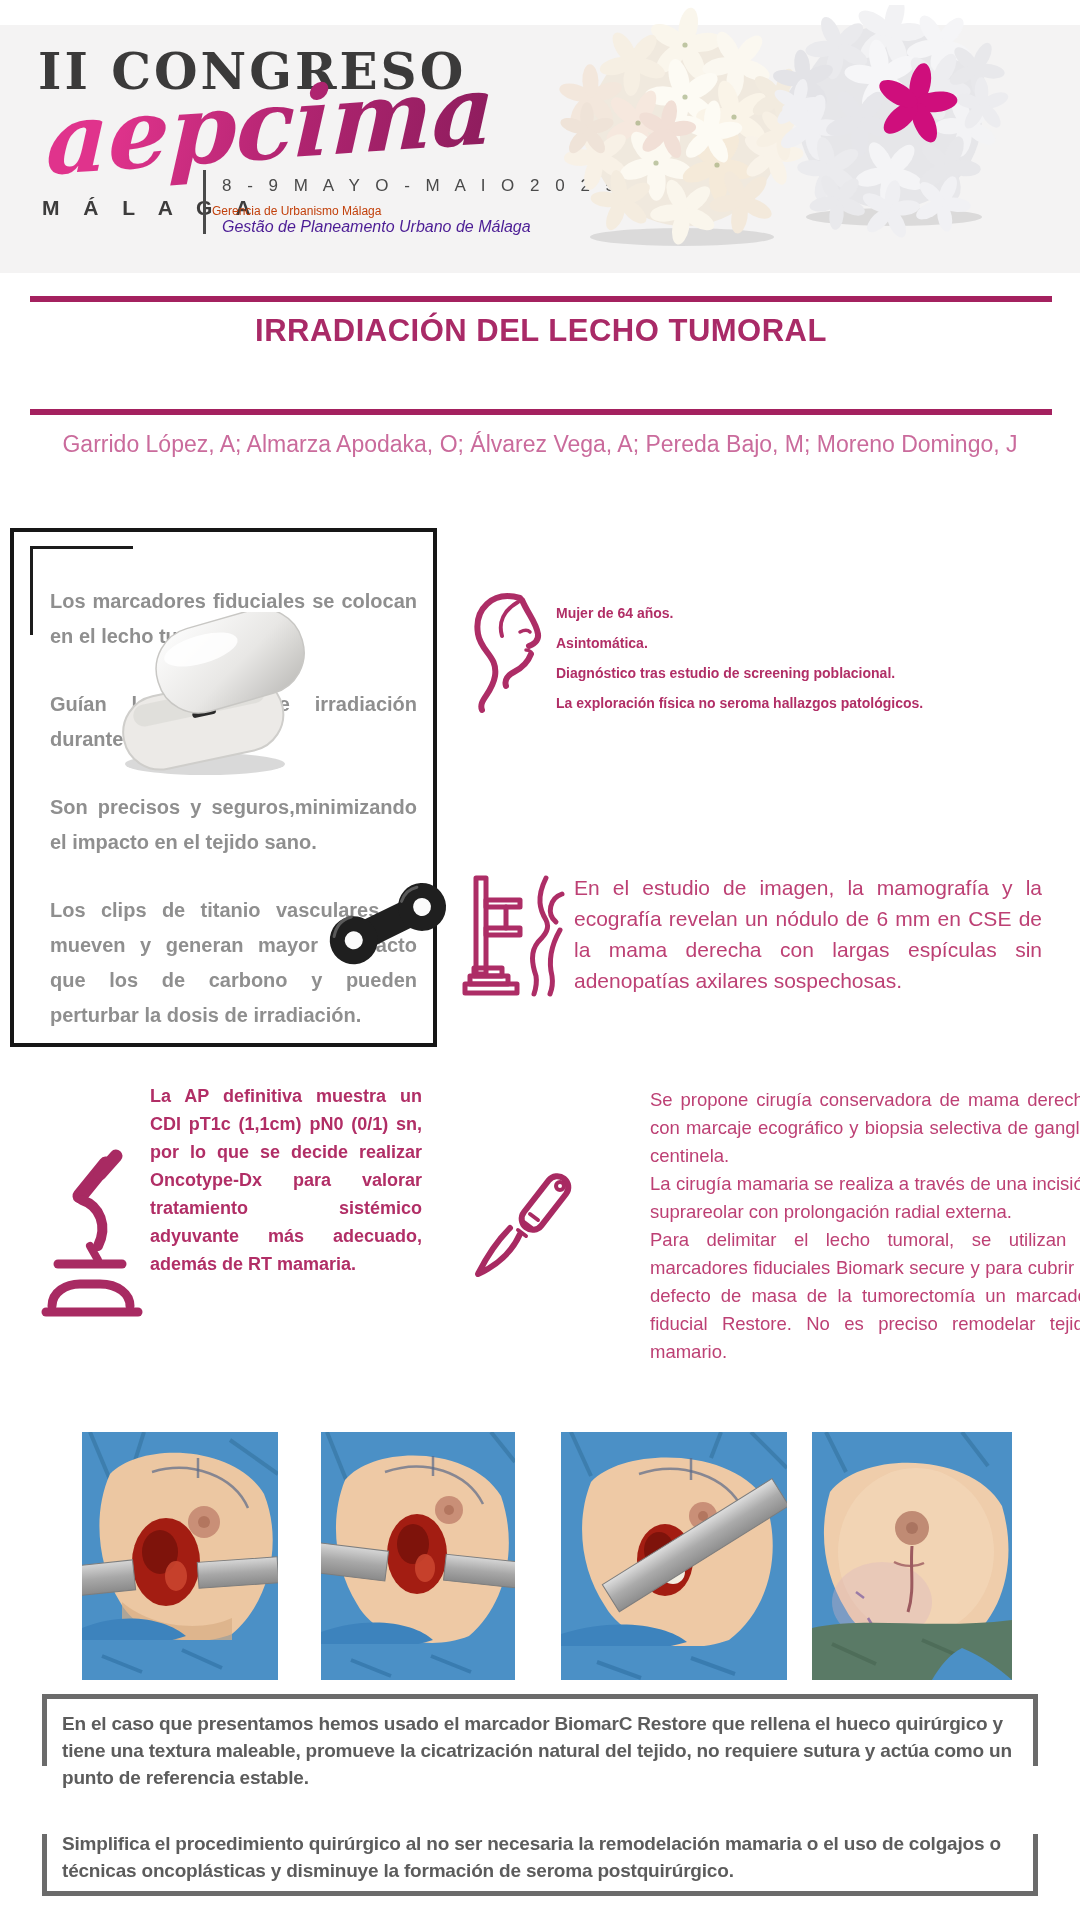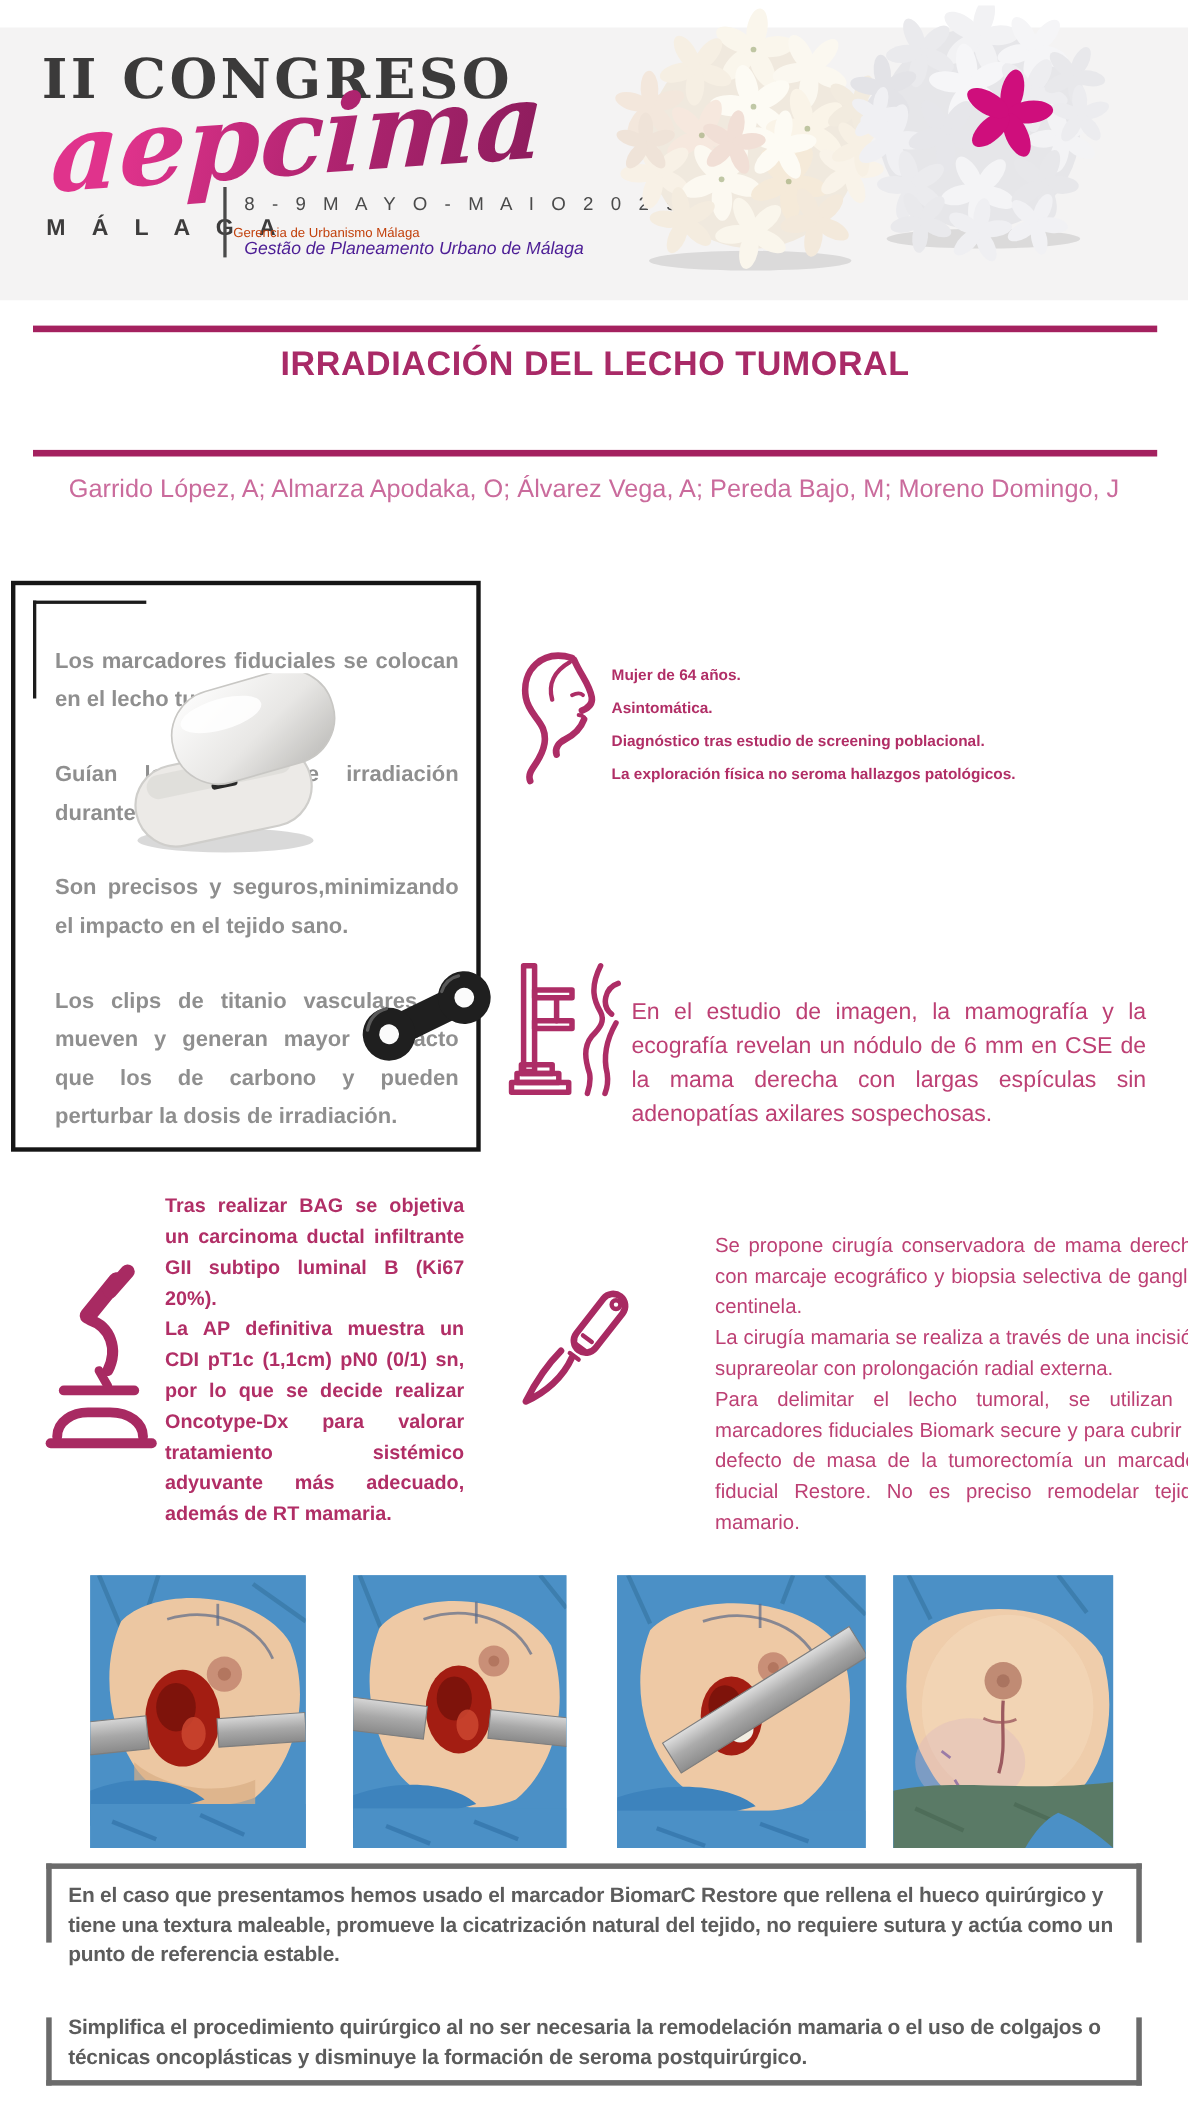--- a/index.html
+++ b/index.html
@@ -38,21 +38,21 @@
                   border-left:3px solid #1c1c1c;}
   .intro-text{left:0;top:0;width:100%;height:100%;box-sizing:border-box;
               padding:52px 16px 0 36px;}
   .intro-text p{margin:0 0 33px 0;font-size:20px;font-weight:700;color:#8f8f8f;
                 line-height:35px;text-align:justify;}
 
   
   .pink-bold{color:#b12e66;font-weight:700;font-size:14px;line-height:30px;
              text-align:justify;}
   .pink-reg{color:#bd4074;font-weight:400;font-size:21px;line-height:31px;
-            text-align:justify;margin-top:32px;}
+            text-align:justify;}
   .path-text{left:150px;top:1082px;width:272px;font-size:18px;line-height:28px;}
   .surg-text{left:650px;top:1086px;width:444px;font-size:18.5px;line-height:28px;}
   .patient-text{left:556px;top:598px;width:484px;}
   .imaging-text{left:574px;top:872px;width:468px;}
 
   
   .photo{top:1432px;height:248px;overflow:hidden;background:#4b90c6;}
   .photo svg{display:block;width:100%;height:100%;}
 
   
@@ -226,21 +226,20 @@
   <svg class="abs" style="left:38px;top:1148px;width:108px;height:176px;" viewBox="0 0 108 176" fill="none" stroke="#a82a62" stroke-linecap="round">
     <path d="M68 16 L42 48" stroke-width="15"></path>
     <path d="M78 8 L62 26" stroke-width="13"></path>
     <path d="M44 52 C62 58 70 78 60 98" stroke-width="10"></path>
     <path d="M52 98 L60 112" stroke-width="8"></path>
     <path d="M20 116 H84" stroke-width="9"></path>
     <path d="M14 158 C14 144 28 136 42 136 H62 C80 136 92 146 92 158" stroke-width="9"></path>
     <path d="M8 164 H100" stroke-width="9"></path>
   </svg>
   <div class="abs pink-bold path-text">
-    <div>Tras realizar BAG se objetiva un carcinoma ductal infiltrante GII subtipo luminal B (Ki67 20%).</div>
     <div>La AP definitiva muestra un CDI pT1c (1,1cm) pN0 (0/1) sn, por lo que se decide realizar Oncotype-Dx para valorar tratamiento sistémico adyuvante más adecuado, además de RT mamaria.</div>
   </div>
 
   <svg class="abs" style="left:472px;top:1168px;width:112px;height:124px;" viewBox="0 0 112 124" fill="none" stroke="#a82a62" stroke-width="6" stroke-linecap="round" stroke-linejoin="round">
     <rect x="62" y="4" width="22" height="62" rx="11" transform="rotate(38 73 35)"></rect>
     <circle cx="88" cy="18" r="4" stroke-width="4"></circle>
     <path d="M58 46 L66 52 M52 54 L60 60 M46 62 L54 68" stroke-width="4"></path>
     <path d="M48 66 C40 84 24 98 6 106 C14 90 24 74 38 60"></path>
   </svg>
   <div class="abs pink-reg surg-text">

